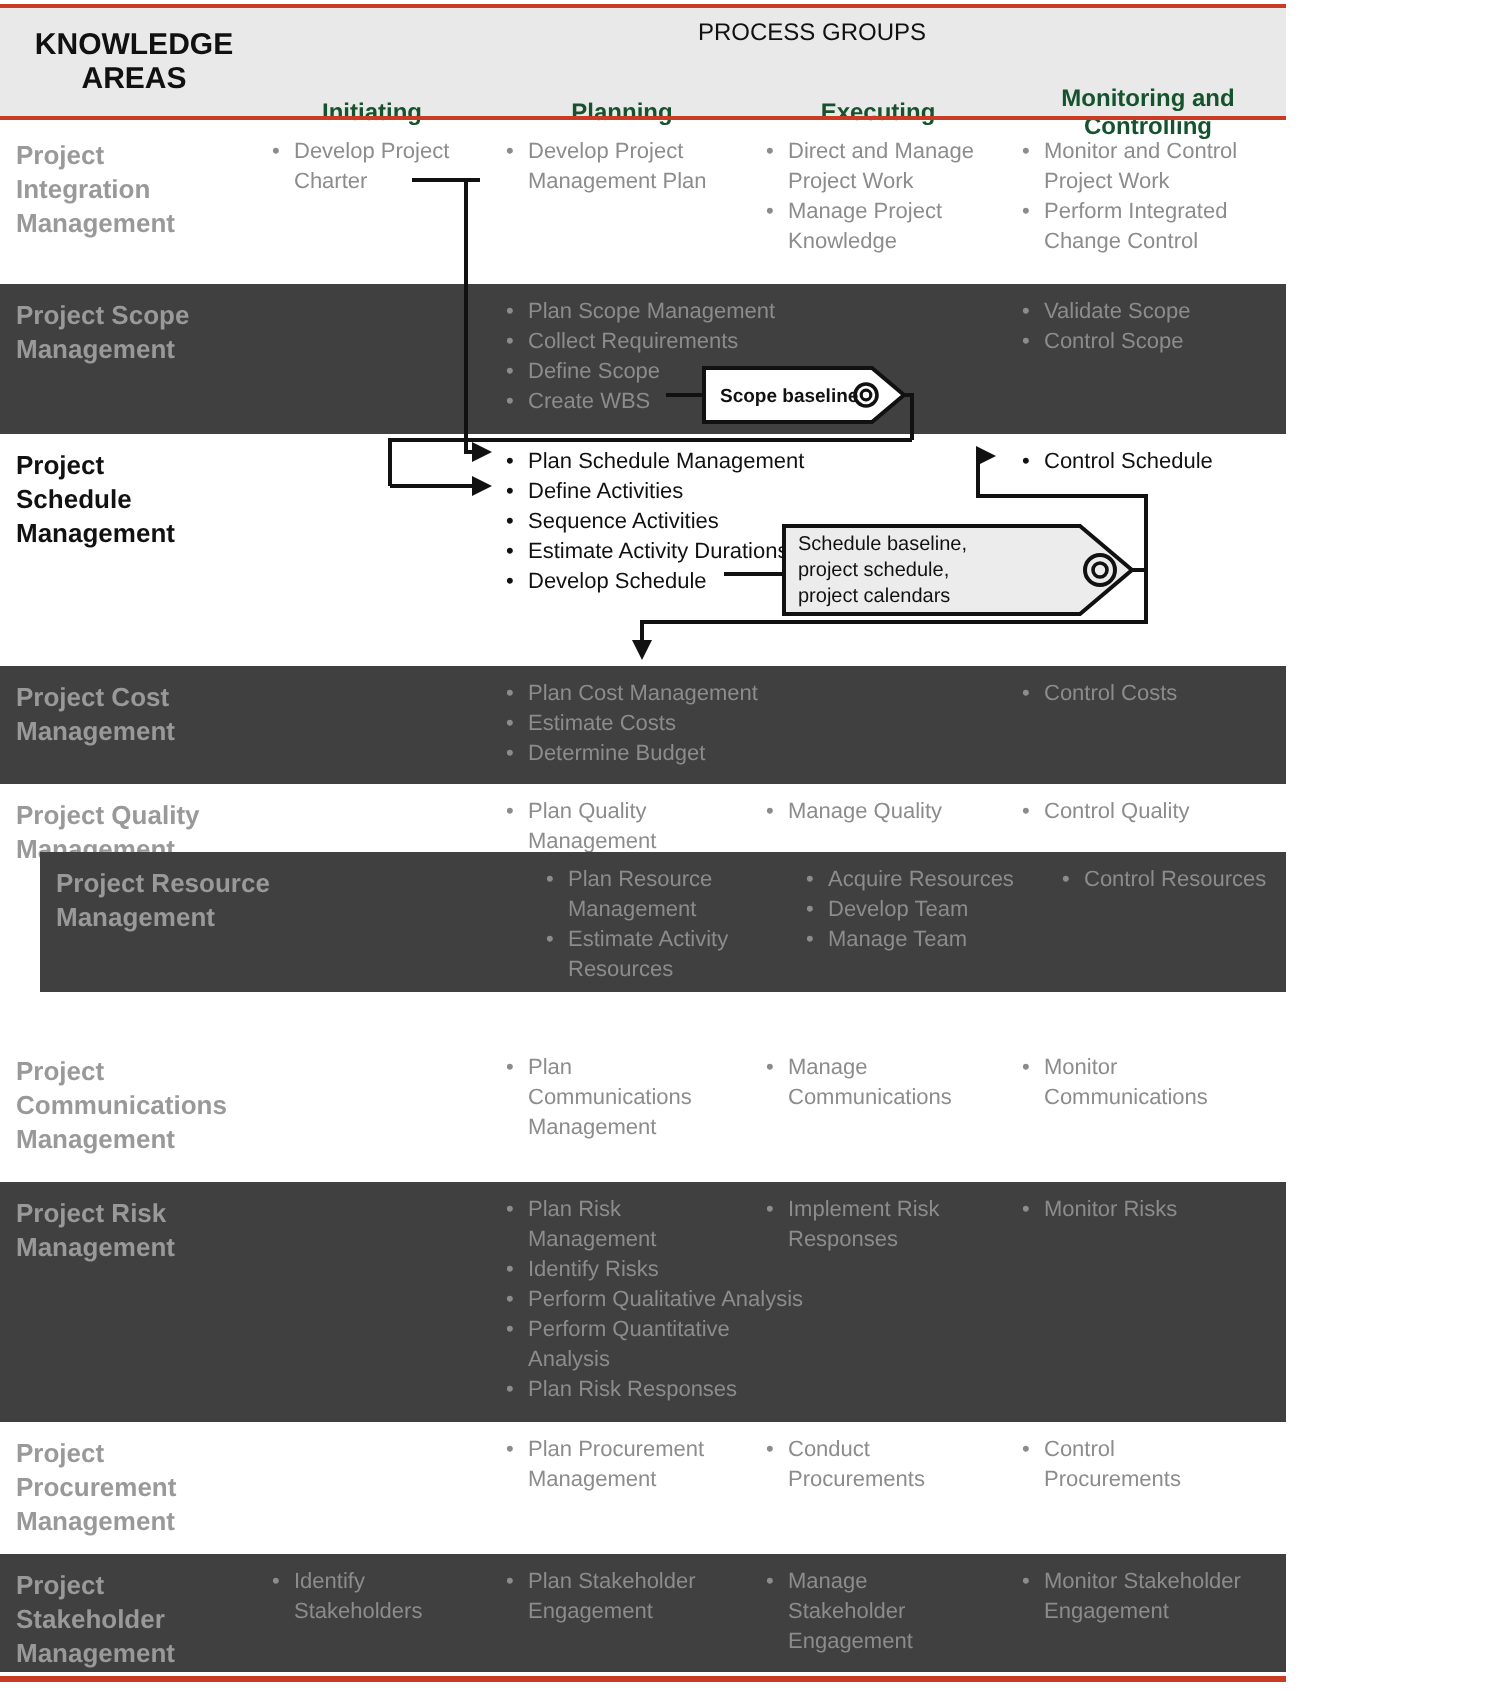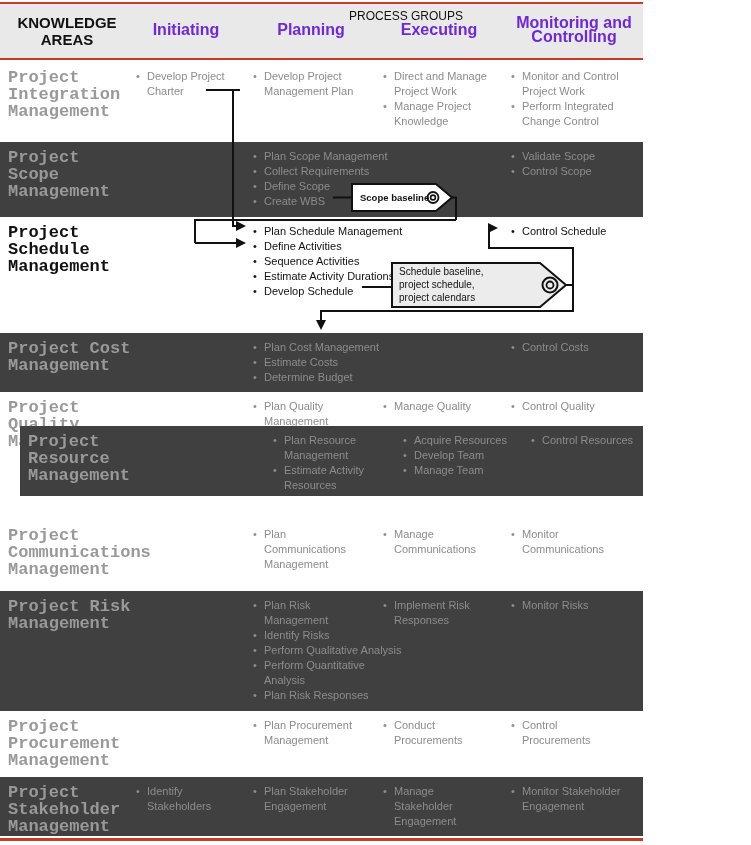--- a/index.html
+++ b/index.html
@@ -15,29 +15,29 @@
   .ka-header{
     position:absolute;left:0;top:4px;width:134px;height:54px;
     display:flex;align-items:center;justify-content:center;text-align:center;
     font-size:15px;font-weight:bold;line-height:17px;color:#111;white-space:pre-line;
   }
   .pg-header{
     position:absolute;left:136px;top:9px;width:540px;text-align:center;
     font-size:12px;font-weight:normal;color:#111;
   }
   .col-header{
-    position:absolute;top:16px;height:28px;
+    position:absolute;top:42px;height:28px;
     display:flex;align-items:center;justify-content:center;text-align:center;
-    font-size:16px;font-weight:bold;line-height:14px;color:#6d28d9;white-space:pre-line;
+    font-size:12px;font-weight:bold;line-height:14px;color:#14532d;white-space:pre-line;
   }
   .row{position:absolute;left:0;width:751px;}
   .row.shaded{background:#404040;}
   .area-label{
     position:absolute;left:8px;top:7px;width:124px;
-    font-size:17px;font-weight:bold;line-height:17px;color:#999;white-space:pre-line;font-family:Liberation Mono, monospace;
+    font-size:13px;font-weight:bold;line-height:17px;color:#999;white-space:pre-line;
   }
   .row.highlight .area-label{color:#111;}
   .cell{position:absolute;top:7px;}
   .item{display:flex;font-size:11px;line-height:15px;color:#8c8c8c;}
   .row.highlight .item{color:#111;}
   .bullet{width:11px;flex:none;}
   .item-text{white-space:pre;}
   .overlay{position:absolute;left:0;top:0;pointer-events:none;}
   .overlay text{font-family:"Liberation Sans",sans-serif;fill:#111;}
 </style>

